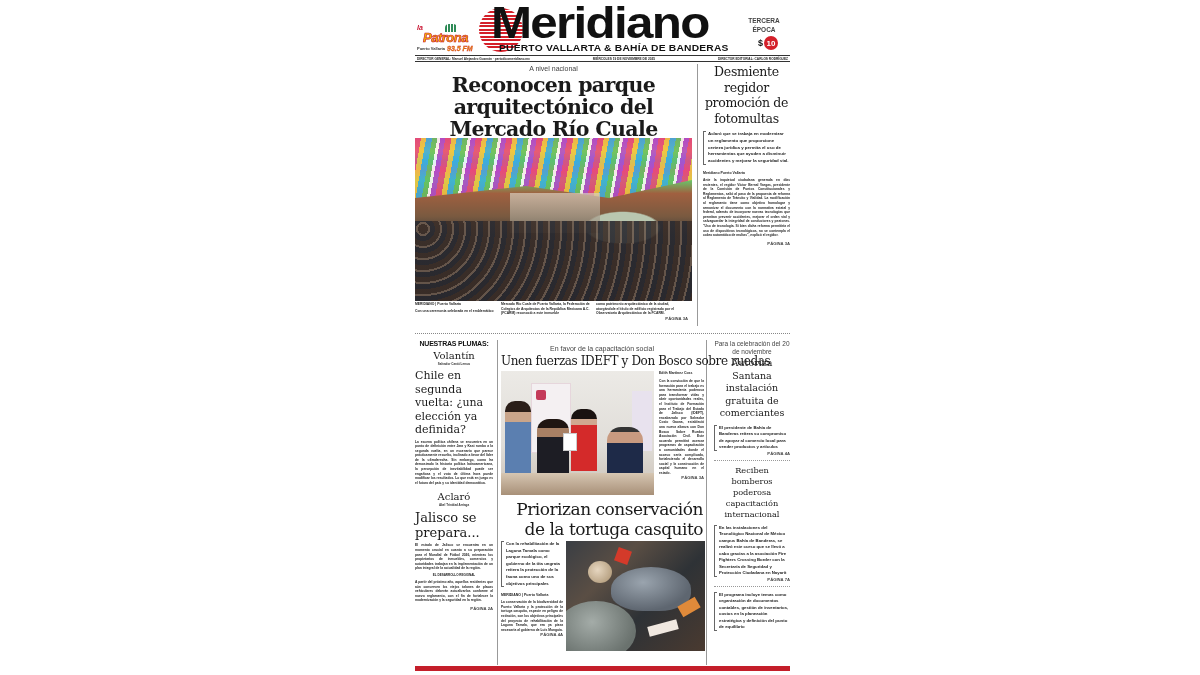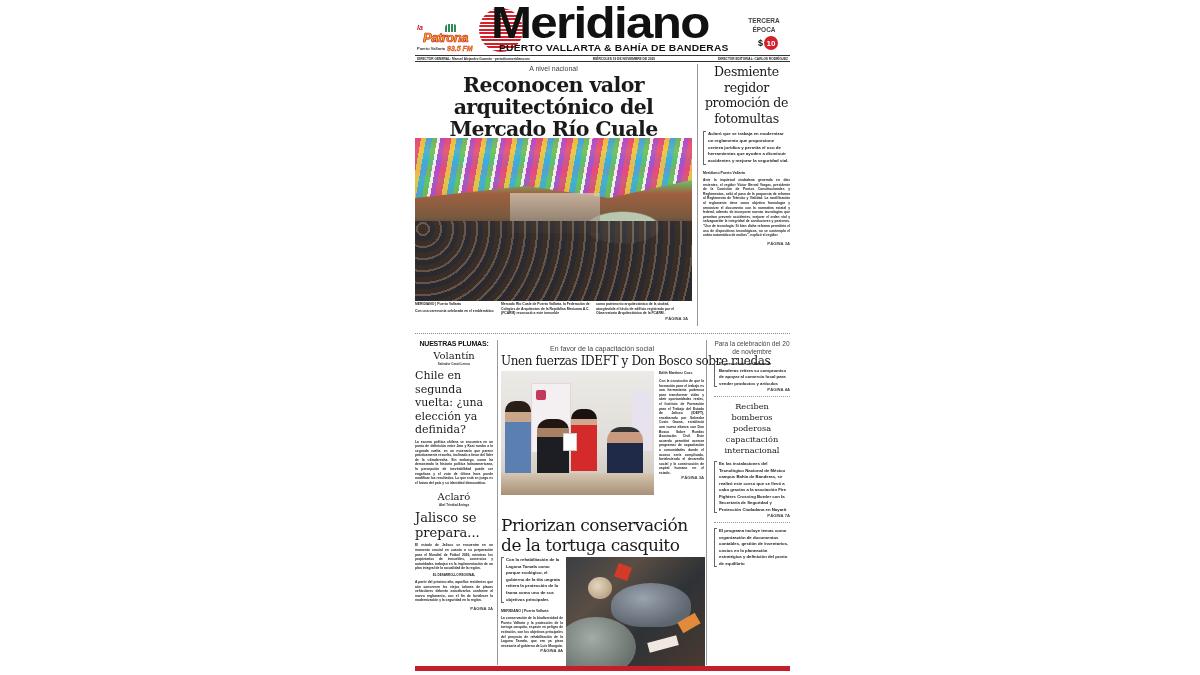--- a/index.html
+++ b/index.html
@@ -86,21 +86,21 @@
   .photo-idef .banner2 { position: absolute; right: 2px; top: 20px; width: 20px; height: 60px; background: #e8e2ee; }
   .photo-idef .p1 { position: absolute; left: 4px; top: 30px; width: 26px; height: 94px; background: linear-gradient(180deg, #2a1e18 0 12%, #c9a58a 12% 22%, #5b7fb0 22% 100%); border-radius: 10px 10px 0 0; }
   .photo-idef .p2 { position: absolute; left: 36px; top: 48px; width: 32px; height: 76px; background: linear-gradient(180deg, #201612 0 12%, #a88064 12% 24%, #1d1d24 24% 100%); border-radius: 12px 12px 0 0; }
   .photo-idef .p3 { position: absolute; left: 70px; top: 38px; width: 26px; height: 62px; background: linear-gradient(180deg, #1a1210 0 16%, #d0a890 16% 26%, #d42a2a 26% 100%); border-radius: 10px 10px 0 0; }
   .photo-idef .p4 { position: absolute; left: 106px; top: 56px; width: 36px; height: 68px; background: linear-gradient(180deg, #333 0 8%, #c89a80 8% 24%, #1e2a48 24% 100%); border-radius: 14px 14px 0 0; }
   .photo-idef .table { position: absolute; left: 0; bottom: 0; width: 100%; height: 22px; background: linear-gradient(180deg, #d6c6b2, #a89078); }
   .photo-idef .doc { position: absolute; left: 62px; top: 62px; width: 14px; height: 18px; background: #fff; border: 1px solid #ccc; }
   .idef-text { position: absolute; left: 158px; top: 0; width: 45px; }
   .idef-text .byline { margin: 0 0 4px; }
 
-  .tortuga-head { font: 17px "DejaVu Serif", serif; text-align: left; line-height: 20px; letter-spacing: -0.5px; margin-top: 16px; color: #1a1a1a; }
+  .tortuga-head { font: 17px "DejaVu Serif", serif; text-align: right; line-height: 20px; letter-spacing: -0.5px; margin-top: 0; color: #1a1a1a; }
   .tortuga-wrap { position: relative; margin-top: 2px; height: 110px; }
   .tortuga-left { position: absolute; left: 0; top: 0; width: 62px; }
   .tortuga-left .dek p { font: 4.3px "Liberation Sans", sans-serif; line-height: 6.6px; font-weight: bold; }
   .photo-turtle { position: absolute; left: 65px; top: 0; width: 139px; height: 110px; overflow: hidden;
     background: linear-gradient(135deg, #3a3e44 0%, #5a4e44 30%, #2e3236 60%, #4a3a30 100%); }
   .photo-turtle .shell { position: absolute; left: 45px; top: 26px; width: 80px; height: 44px; border-radius: 50% 50% 40% 40%; background: radial-gradient(ellipse at 40% 35%, #9aa4ae, #5e6670 70%); }
   .photo-turtle .head { position: absolute; left: 22px; top: 20px; width: 24px; height: 22px; border-radius: 50%; background: radial-gradient(circle at 40% 40%, #e6d6c0, #a8906e); }
   .photo-turtle .shell2 { position: absolute; left: -10px; top: 60px; width: 80px; height: 60px; border-radius: 50%; background: radial-gradient(ellipse at 45% 35%, #a4aca8, #6a726e 70%); }
   .photo-turtle .leaf1 { position: absolute; left: 50px; top: 8px; width: 14px; height: 14px; background: #d43a2a; transform: rotate(20deg); }
   .photo-turtle .leaf2 { position: absolute; right: 6px; top: 60px; width: 20px; height: 12px; background: #e08a3a; transform: rotate(-30deg); }
@@ -139,21 +139,21 @@
   </div>
 
   <div class="infostrip">
     <span>DIRECTOR GENERAL: Manuel Alejandro Guzmán · periodicomeridiano.mx</span>
     <span>MIÉRCOLES 19 DE NOVIEMBRE DE 2025</span>
     <span>DIRECTOR EDITORIAL: CARLOS RODRÍGUEZ</span>
   </div>
 
   <div class="main-story">
     <div class="kicker">A nivel nacional</div>
-    <h1 class="main-head">Reconocen valor arquitectónico del Mercado Río Cuale</h1>
+    <h1 class="main-head">Reconocen parque arquitectónico del Mercado Río Cuale</h1>
     <div class="main-dek">
       <span class="bar"></span>
       <p>Sindicalistas y autoridades presenciaron la develación de placa de este edificio que ya forma parte del Observatorio Arquitectónico de la FCARM</p>
     </div>
   </div>
 
   <div class="photo-main" title="Ceremonia en el Mercado Río Cuale con papel picado">
     <div class="flags"></div>
     <div class="street"></div>
     <div class="crowd"></div>
@@ -239,20 +239,21 @@
         <div class="shell2"></div>
         <div class="leaf2"></div>
         <div class="leaf3"></div>
       </div>
     </div>
   </div>
 
   <div class="col-right">
     <div>
       <div class="r-kicker">Para la celebración del 20 de noviembre</div>
+      <h3 class="r-head">Autoriza Santana instalación gratuita de comerciantes</h3>
       <div class="dek">
         <span class="bar"></span>
         <p>El presidente de Bahía de Banderas reitera su compromiso de apoyar al comercio local para vender productos y artículos</p>
       </div>
       <div class="page-ref">PÁGINA 4A</div>
     </div>
     <div class="r-sep"></div>
     <div>
       <h3 class="r-head small">Reciben bomberos poderosa capacitación internacional</h3>
       <div class="dek">

